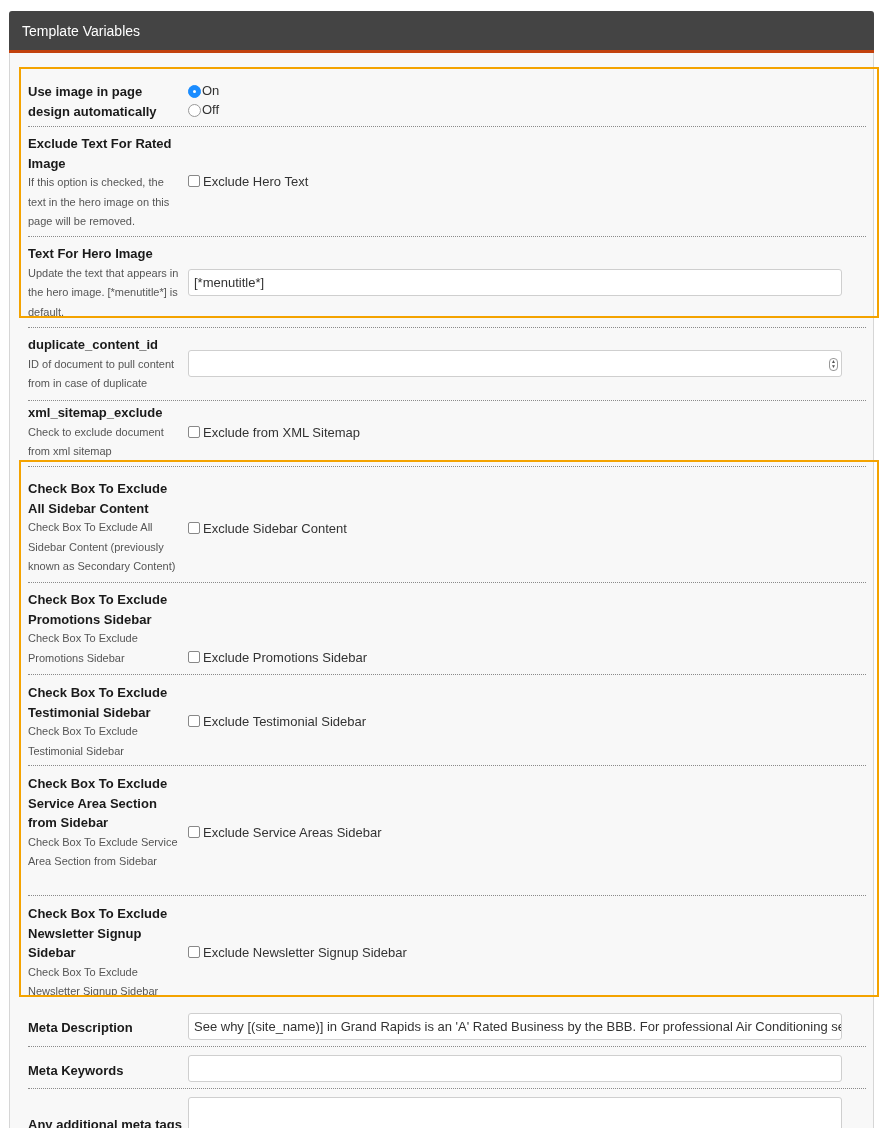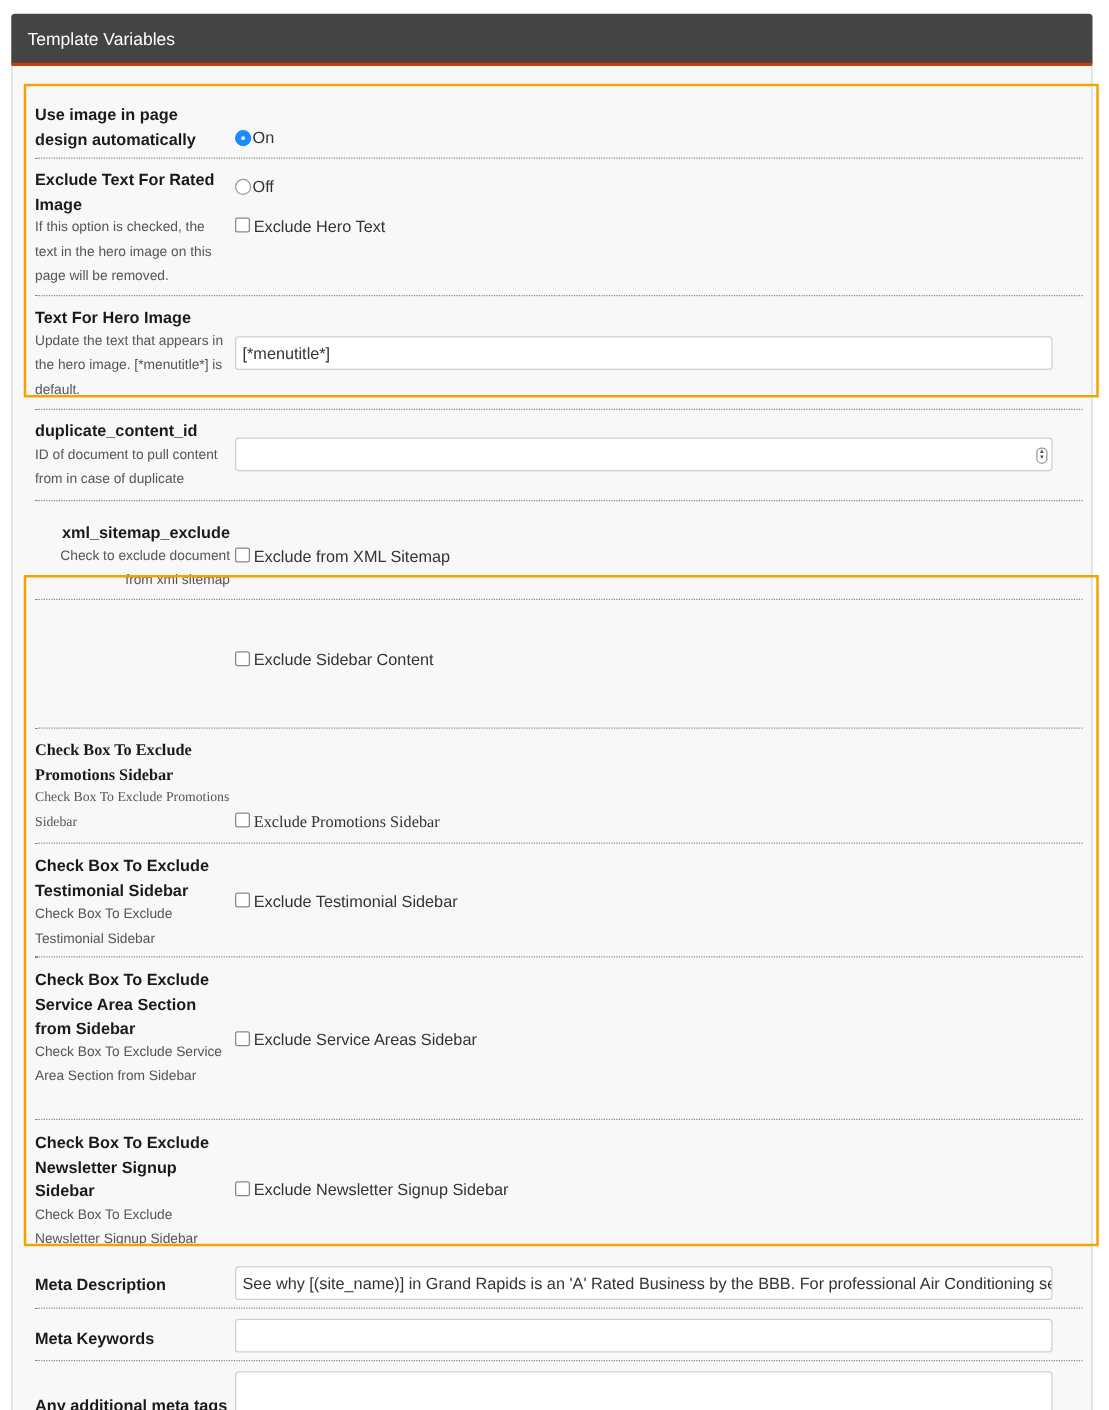--- a/index.html
+++ b/index.html
@@ -1,21 +1,21 @@
 <!DOCTYPE html>
 <html><head>
 <meta charset="utf-8">
 <style>
   html, body { margin: 0; padding: 0; background: #ffffff; }
   body { width: 887px; height: 1128px; overflow: hidden; position: relative;
          font-family: "Liberation Sans", sans-serif; color: #1a1a1a; }
 
   .panel { position: absolute; left: 9px; top: 11px; width: 865px; height: 1140px; }
   .panel-header { height: 39px; background: #444444; border-radius: 3px 3px 0 0;
-                  border-bottom: 3px solid #c2410c; box-sizing: content-box; }
+                  border-bottom: 6px solid #c2410c; box-sizing: content-box; }
   .panel-title { position: absolute; left: 13px; top: 12px; color: #ffffff; font-size: 14px; }
   .panel-body { position: absolute; left: 0; top: 42px; width: 863px; height: 1100px;
                 background: #f8f8f8; border-left: 1px solid #d6d6d6; border-right: 1px solid #d6d6d6; }
 
   .hl { position: absolute; border: 2px solid #f4a300; box-sizing: border-box; pointer-events: none; }
 
   .row { position: absolute; left: 18px; width: 838px; border-bottom: 1px dotted #8a8a8a; }
   .row.noline { border-bottom: none; }
   .lbl { position: absolute; left: 0; top: 0; width: 156px; }
   .caption { font-size: 13px; font-weight: bold; line-height: 19.5px; color: #1a1a1a; }
@@ -32,21 +32,21 @@
   .chk { display: inline-block; width: 10px; height: 10px; border: 1px solid #888; border-radius: 2px;
          background: #fff; vertical-align: middle; margin-right: 3px; position: relative; top: -1px; }
   .chk-label { font-size: 13px; color: #333; vertical-align: middle; }
 
   .radio { display: inline-block; width: 11px; height: 11px; border: 1px solid #999; border-radius: 50%;
            background: #fff; vertical-align: middle; position: relative; top: 1px; margin-right: 1px; }
   .radio.on { background: #1a8cff; border-color: #1a8cff; }
   .radio.on::after { content: ""; position: absolute; left: 4px; top: 4px; width: 3px; height: 3px;
                      border-radius: 50%; background: #fff; }
   .radio-label { font-size: 13px; color: #333; vertical-align: middle; }
-  .radio-line { height: 19px; margin-top: 20px; }
+  .radio-line { height: 19px; }
 </style>
 </head>
 <body>
 
 <div class="panel">
   <div class="panel-header">
     <span class="panel-title">Template Variables</span>
   </div>
 
   <div class="panel-body">
@@ -87,37 +87,41 @@
       <div class="lbl" style="top:7px;">
         <div class="caption">duplicate_content_id</div>
         <div class="desc">ID of document to pull content from in case of duplicate</div>
       </div>
       <div class="textin" style="top:22px;">
         <span></span>
         <span class="spin">▲<br>▼</span>
       </div>
     </div>
 
-    <div class="row" style="top:356px;height:70px;text-align:right;">
+    <div class="row" style="top:343px;height:70px;">
       <div class="lbl" style="top:7px;">
         <div class="caption">xml_sitemap_exclude</div>
         <div class="desc">Check to exclude document from xml sitemap</div>
       </div>
       <label class="field" style="top:27px;">
         <span class="chk"></span><span class="chk-label">Exclude from XML Sitemap</span>
       </label>
     </div>
 
     <div class="row" style="top:419px;height:110px;">
+      <div class="lbl" style="top:7px;">
+        <div class="caption">Check Box To Exclude All Sidebar Content</div>
+        <div class="desc">Check Box To Exclude All Sidebar Content (previously known as Secondary Content)</div>
+      </div>
       <label class="field" style="top:47px;">
         <span class="chk"></span><span class="chk-label">Exclude Sidebar Content</span>
       </label>
     </div>
 
-    <div class="row" style="top:530px;height:91px;font-family:Liberation Serif, serif;">
+    <div class="row" style="top:530px;height:91px;">
       <div class="lbl" style="top:7px;">
         <div class="caption">Check Box To Exclude Promotions Sidebar</div>
         <div class="desc">Check Box To Exclude Promotions Sidebar</div>
       </div>
       <label class="field" style="top:37px;margin-top:28px;">
         <span class="chk"></span><span class="chk-label">Exclude Promotions Sidebar</span>
       </label>
     </div>
 
     <div class="row" style="top:622px;height:90px;">

